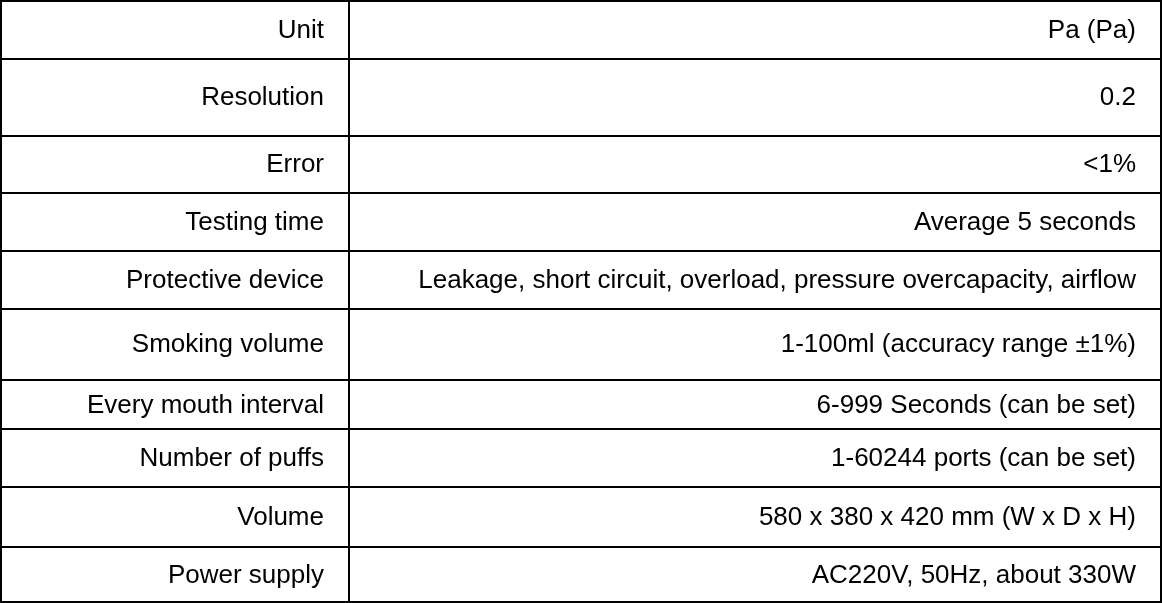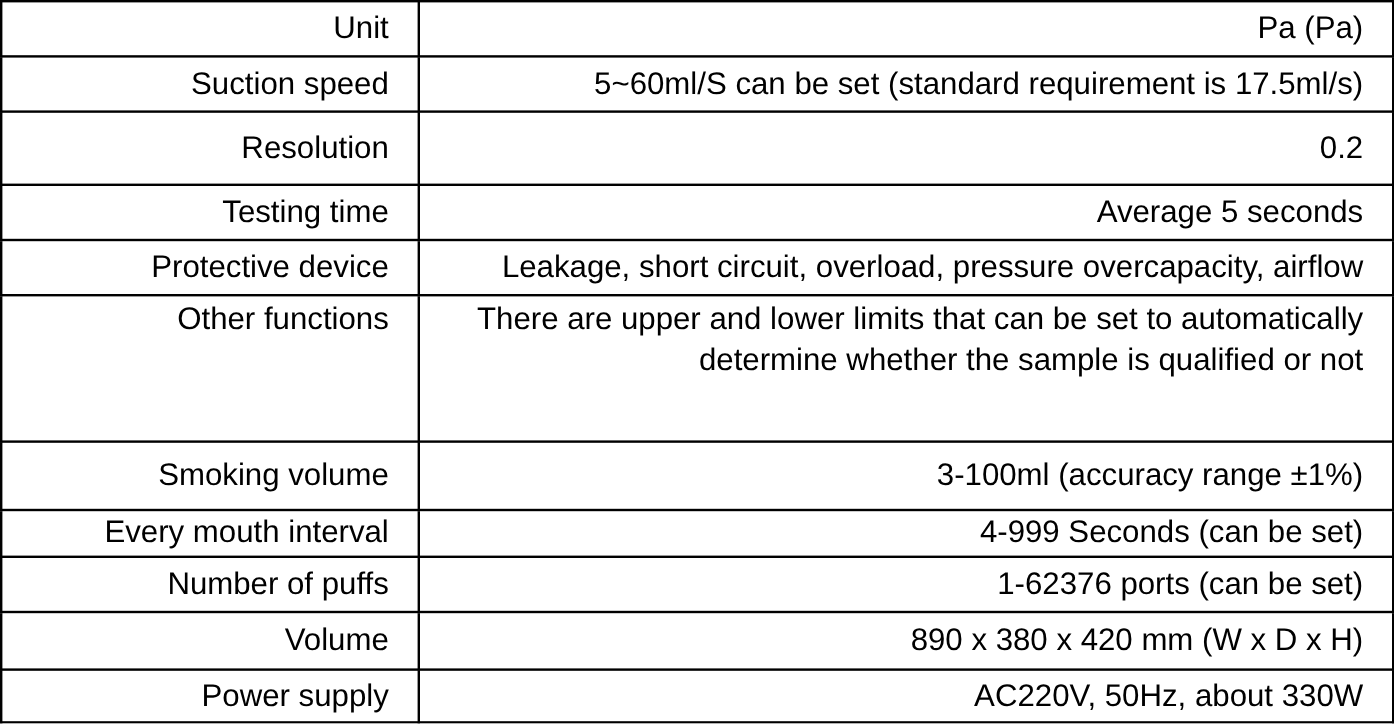--- a/index.html
+++ b/index.html
@@ -36,54 +36,50 @@
 <table class="spec-table">
   <colgroup>
     <col style="width:348px">
     <col>
   </colgroup>
   <tbody>
     <tr style="height:42px">
       <td>Unit</td>
       <td>Pa (Pa)</td>
     </tr>
-    <tr style="height:42px">
-      <td>Suction speed</td>
-      <td>5~60ml/S can be set (standard requirement is 17.5ml/s)</td>
-    </tr>
     <tr style="height:56px">
       <td>Resolution</td>
       <td>0.2</td>
+    </tr>
+    <tr style="height:42px">
+      <td>Error</td>
+      <td>&lt;1%</td>
     </tr>
     <tr style="height:42px">
       <td>Testing time</td>
       <td>Average 5 seconds</td>
     </tr>
     <tr style="height:42px">
       <td>Protective device</td>
       <td>Leakage, short circuit, overload, pressure overcapacity, airflow</td>
     </tr>
-    <tr class="tall" style="height:111px">
-      <td>Other functions</td>
-      <td>There are upper and lower limits that can be set to automatically determine whether the sample is qualified or not</td>
-    </tr>
     <tr style="height:52px">
       <td>Smoking volume</td>
-      <td>3-100ml (accuracy range ±1%)</td>
+      <td>1-100ml (accuracy range ±1%)</td>
     </tr>
     <tr style="height:24px">
       <td>Every mouth interval</td>
-      <td>4-999 Seconds (can be set)</td>
+      <td>6-999 Seconds (can be set)</td>
     </tr>
     <tr style="height:42px">
       <td>Number of puffs</td>
-      <td>1-62376 ports (can be set)</td>
+      <td>1-60244 ports (can be set)</td>
     </tr>
     <tr style="height:44px">
       <td>Volume</td>
-      <td>890 x 380 x 420 mm (W x D x H)</td>
+      <td>580 x 380 x 420 mm (W x D x H)</td>
     </tr>
     <tr style="height:40px">
       <td>Power supply</td>
       <td>AC220V, 50Hz, about 330W</td>
     </tr>
   </tbody>
 </table>
 
 </body></html>

